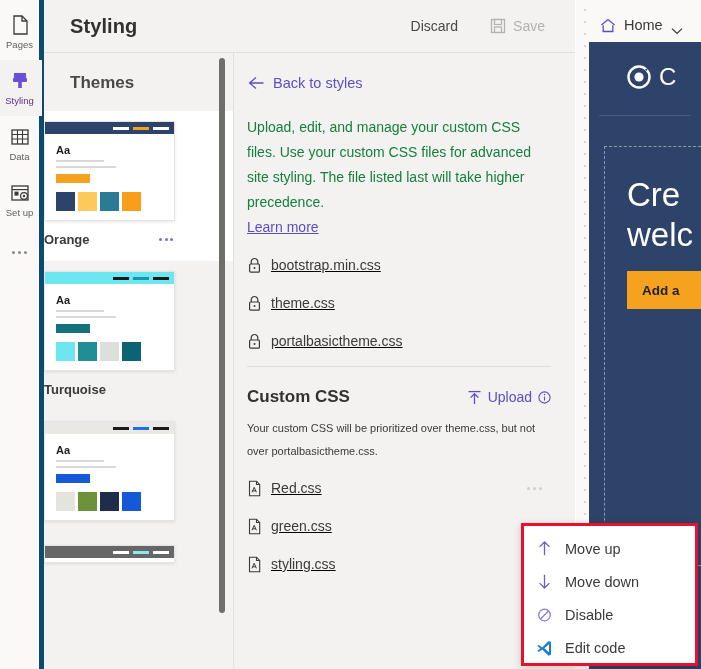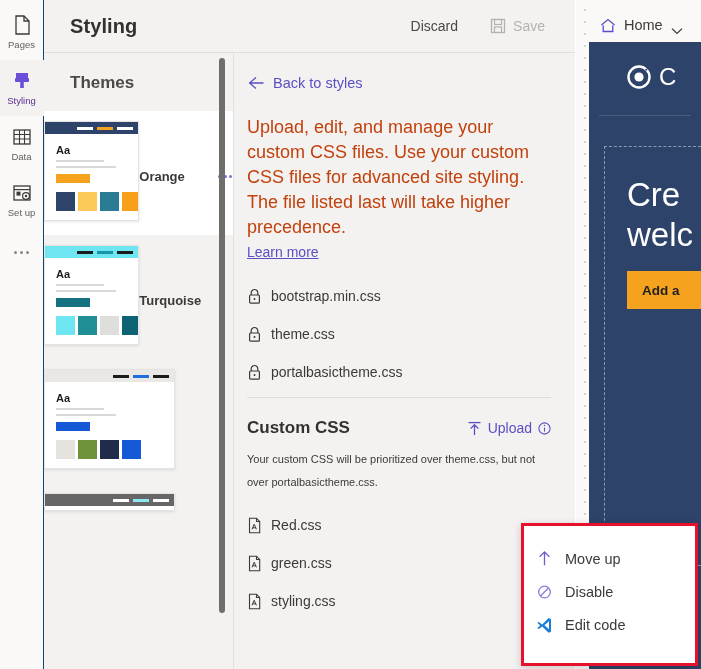--- a/index.html
+++ b/index.html
@@ -7,21 +7,21 @@
     width: 701px; height: 669px;
     font-family: "Liberation Sans", sans-serif;
     background: #ffffff;
     overflow: hidden;
   }
   #app { position: relative; width: 701px; height: 669px; }
 
   
   #rail {
     position: absolute; left: 0; top: 0; width: 44px; height: 669px;
-    background: #faf9f8; border-right: 1px solid #0c4a6e;
+    background: #faf9f8; border-right: 5px solid #0c4a6e;
     display: flex; flex-direction: column; align-items: center;
     padding-top: 4px;
   }
   .rail-item {
     width: 44px; height: 56px;
     display: flex; flex-direction: column; align-items: center; justify-content: center;
     gap: 3px; cursor: pointer;
   }
   .rail-item.active { background: #f3f2f1; }
   .rail-label { font-size: 9.5px; color: #605e5c; line-height: 11px; }
@@ -56,21 +56,21 @@
   
   #themes-panel {
     position: absolute; left: 44px; top: 53px; width: 190px; height: 616px;
     background: #f3f2f1; overflow: hidden;
   }
   #themes-title {
     font-size: 17px; font-weight: bold; color: #4b4a48;
     padding: 20px 0 18px 26px;
   }
   .theme-row {
-    padding: 10px 0 14px 0; display: flex; flex-direction: row; align-items: center;
+    padding: 10px 0 14px 0; display: flex; flex-direction: column; 
     cursor: pointer;
   }
   .theme-row.selected { background: #ffffff; }
   .theme-card {
     width: 131px; height: 100px; background: #fff; border: 1px solid #e6e4e2;
     box-shadow: 0 1px 3px rgba(0,0,0,.10);
     padding: 0; overflow: hidden; position: relative;
   }
   .tc-bar { height: 12px; width: 100%; display: flex; align-items: center; justify-content: flex-end; padding-right: 5px; gap: 4px; }
   .tc-navlink { height: 3px; width: 16px; display: block; }
@@ -99,27 +99,27 @@
   #details {
     position: absolute; left: 234px; top: 53px; width: 341px; height: 616px;
     background: #f3f2f1; padding: 22px 24px 0 13px; overflow: hidden;
   }
   #back-link {
     display: flex; align-items: center; gap: 9px; color: #5a4ec4; font-size: 14.5px;
     cursor: pointer; margin-bottom: 24px; padding-left: 1px;
   }
   .back-arrow { width: 16px; height: 14px; display: block; }
   #intro {
-    font-size: 18px; color: #c2410c; line-height: 25px; max-width: 310px;
+    font-size: 14px; color: #15803d; line-height: 25px; max-width: 310px;
   }
   #learn-more {
     font-size: 14px; color: #5a4ec4; text-decoration: underline; cursor: pointer;
     display: inline-block; line-height: 25px;
   }
-  .file-list { margin-top: 18px; }
+  .file-list { margin-top: 12px; text-decoration: underline; }
   .file-row {
     display: flex; align-items: center; gap: 9px; height: 26px; margin-bottom: 12px;
     position: relative; cursor: pointer;
   }
   .file-row .fname { font-size: 14px; color: #3b3a39; }
   .lock-ico, .doc-ico { width: 15px; height: 17px; display: block; flex: 0 0 auto; }
   #sep {
     height: 1px; background: #dedcda; margin: 8px 0 0 0; width: 304px;
   }
   #custom-head {
@@ -180,21 +180,21 @@
     font-size: 13.5px; font-weight: bold; height: 38px; width: 120px;
     display: flex; align-items: center; padding-left: 15px; white-space: nowrap;
     cursor: pointer;
   }
 
   
   #ctx-menu {
     position: absolute; left: 521px; top: 523px; width: 177px; height: 143px;
     background: #ffffff; border: 3px solid #e8112d;
     box-shadow: 0 2px 8px rgba(0,0,0,.18);
-    padding: 16px 0 0 0;
+    padding: 6px 0 0 0;
   }
   .ctx-item {
     height: 33px; display: flex; align-items: center; gap: 12px;
     padding-left: 12px; cursor: pointer; font-size: 14.5px; color: #3b3a39;
   }
   .ctx-ico { width: 17px; height: 17px; display: block; flex: 0 0 auto; }
 </style>
 </head>
 <body>
 
@@ -518,20 +518,28 @@
       <span class="ctx-ico">
         <svg viewBox="0 0 17 17" width="17" height="17">
             <path d="M8.5 15.2V2M3.6 6.9L8.5 2l4.9 4.9" fill="none" stroke="#6b5ed0" stroke-width="1.3"></path>
           </svg>
       </span>
       <span>Move up</span>
     </div>
     <div class="ctx-item">
       <span class="ctx-ico">
         <svg viewBox="0 0 17 17" width="17" height="17">
+            <path d="M8.5 1.8V15M3.6 10.1l4.9 4.9 4.9-4.9" fill="none" stroke="#6b5ed0" stroke-width="1.3"></path>
+          </svg>
+      </span>
+      <span>Move down</span>
+    </div>
+    <div class="ctx-item">
+      <span class="ctx-ico">
+        <svg viewBox="0 0 17 17" width="17" height="17">
             <circle cx="8.5" cy="9" r="5.8" fill="none" stroke="#8a7fd6" stroke-width="1.3"></circle>
             <path d="M4.2 13.3L12.8 4.7" stroke="#8a7fd6" stroke-width="1.3"></path>
           </svg>
       </span>
       <span>Disable</span>
     </div>
     <div class="ctx-item">
       <span class="ctx-ico">
         <svg viewBox="0 0 17 17" width="17" height="17">
             <path d="M12.6 2.1L6.2 8.4 2.9 5.9 1.3 6.8l2.9 2.6 -2.9 2.6 1.6.9 3.3-2.5 6.4 6.3 2.4-1V3.1z" fill="#1a7fd4"></path>

